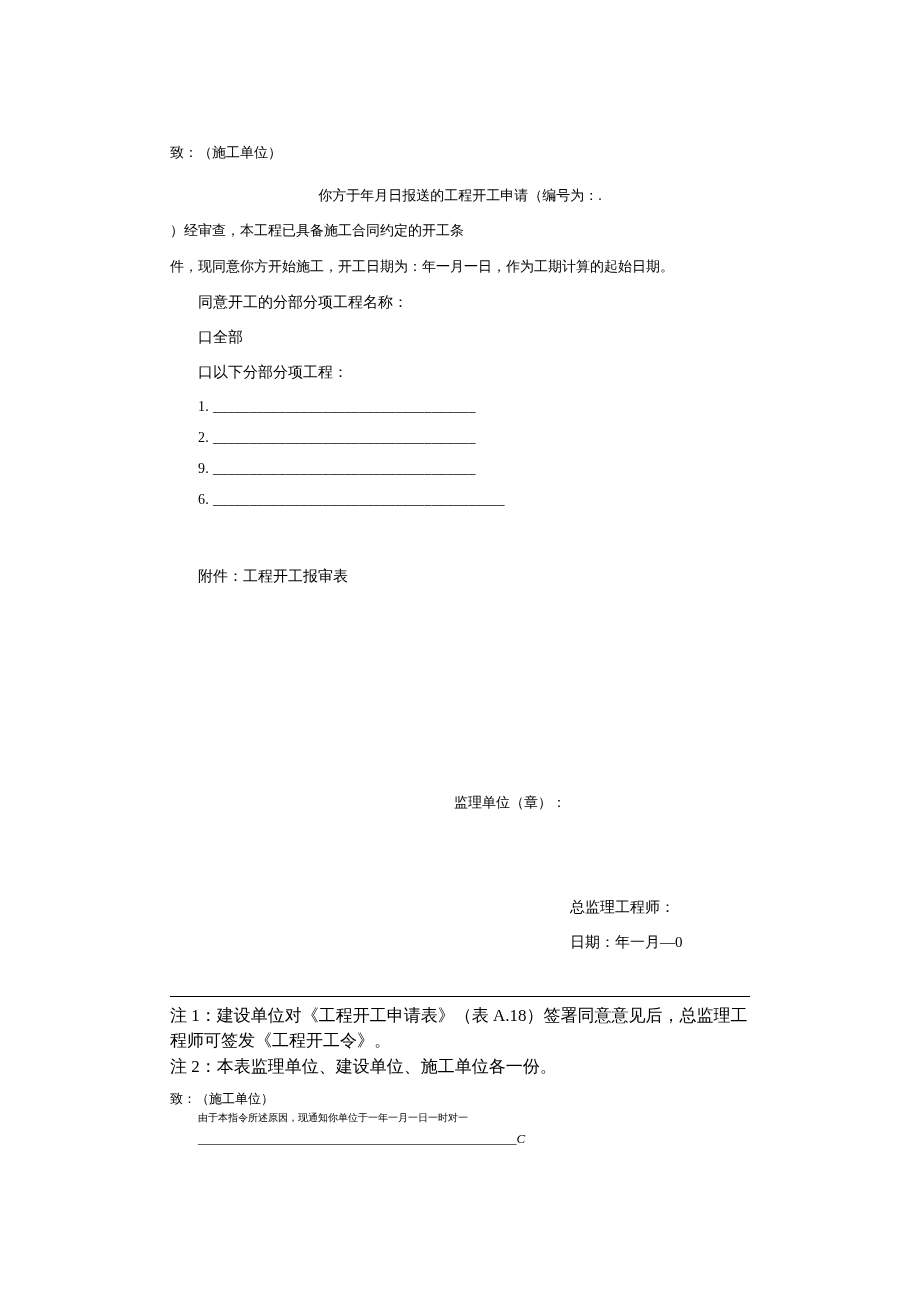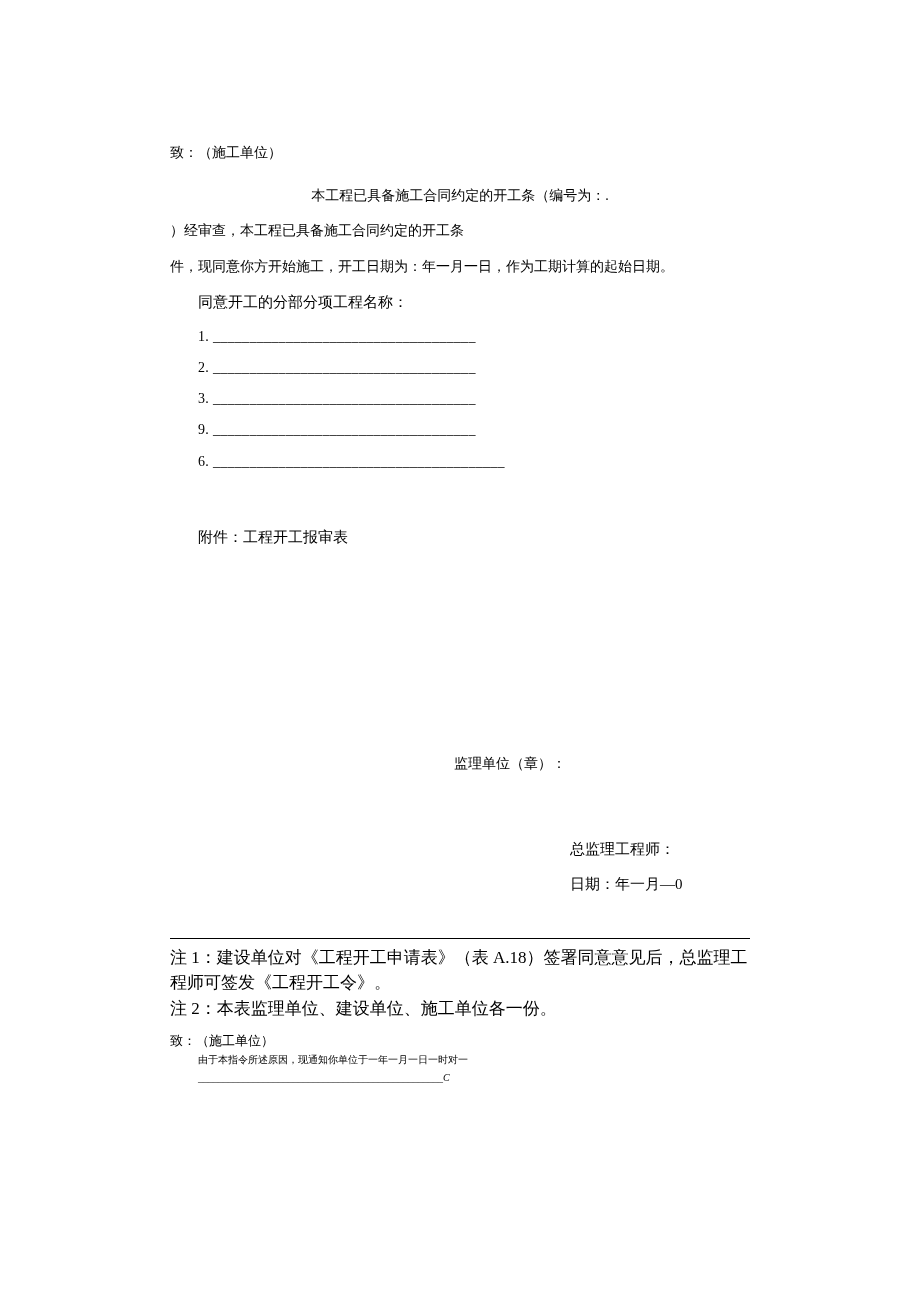--- a/index.html
+++ b/index.html
@@ -14,41 +14,42 @@
       line-height: 1.8;
     }
     .line-to { margin-bottom: 18px; }
     .line-center { text-align: center; margin-top: 10px; margin-bottom: 10px; }
     .line-body { margin-bottom: 10px; }
     .indent-block { padding-left: 28px; margin-top: 2px; }
     .indent-block .item { margin-bottom: 8px; font-size: 15px; }
     .numitem { margin-bottom: 6px; font-family: Liberation Serif, serif; font-size: 14px; letter-spacing: 0.3px; }
     .attachment { margin-top: 50px; font-size: 15px; padding-left: 28px; }
     .stamp-line { text-align: center; margin-top: 200px; padding-left: 100px; }
-    .sign-block { margin-top: 60px; padding-left: 400px; font-size: 15px; }
+    .sign-block { margin-top: 79px; padding-left: 400px; font-size: 15px; }
     .sign-block div { margin-bottom: 8px; }
     .hr-line { border: none; border-top: 1px solid #000; margin-top: 40px; margin-bottom: 6px; }
     .note { font-size: 17px; line-height: 1.5; }
     .bottom-to { margin-top: 10px; font-size: 13px; line-height: 1.5; }
     .bottom-indent { padding-left: 28px; font-size: 10px; }
-    .c-line { padding-left: 28px; font-size: 10px; font-style: italic; }
+    .c-line { padding-left: 28px; font-size: 13px; font-style: italic; }
   </style>
 </head>
 <body>
 
 <div class="line-to">致：（施工单位）</div>
-<div class="line-center">本工程已具备施工合同约定的开工条（编号为：.</div>
+<div class="line-center">你方于年月日报送的工程开工申请（编号为：.</div>
 <div class="line-body">）经审查，本工程已具备施工合同约定的开工条</div>
 <div class="line-body">件，现同意你方开始施工，开工日期为：年一月一日，作为工期计算的起始日期。</div>
 
 <div class="indent-block">
   <div class="item">同意开工的分部分项工程名称：</div>
+  <div class="item">口全部</div>
+  <div class="item">口以下分部分项工程：</div>
   <div class="numitem">1. ____________________________________</div>
   <div class="numitem">2. ____________________________________</div>
-  <div class="numitem">3. ____________________________________</div>
   <div class="numitem">9. ____________________________________</div>
   <div class="numitem">6. ________________________________________</div>
 </div>
 
 <div class="attachment">附件：工程开工报审表</div>
 
 <div class="stamp-line">监理单位（章）：</div>
 
 <div class="sign-block">
   <div>总监理工程师：</div>

